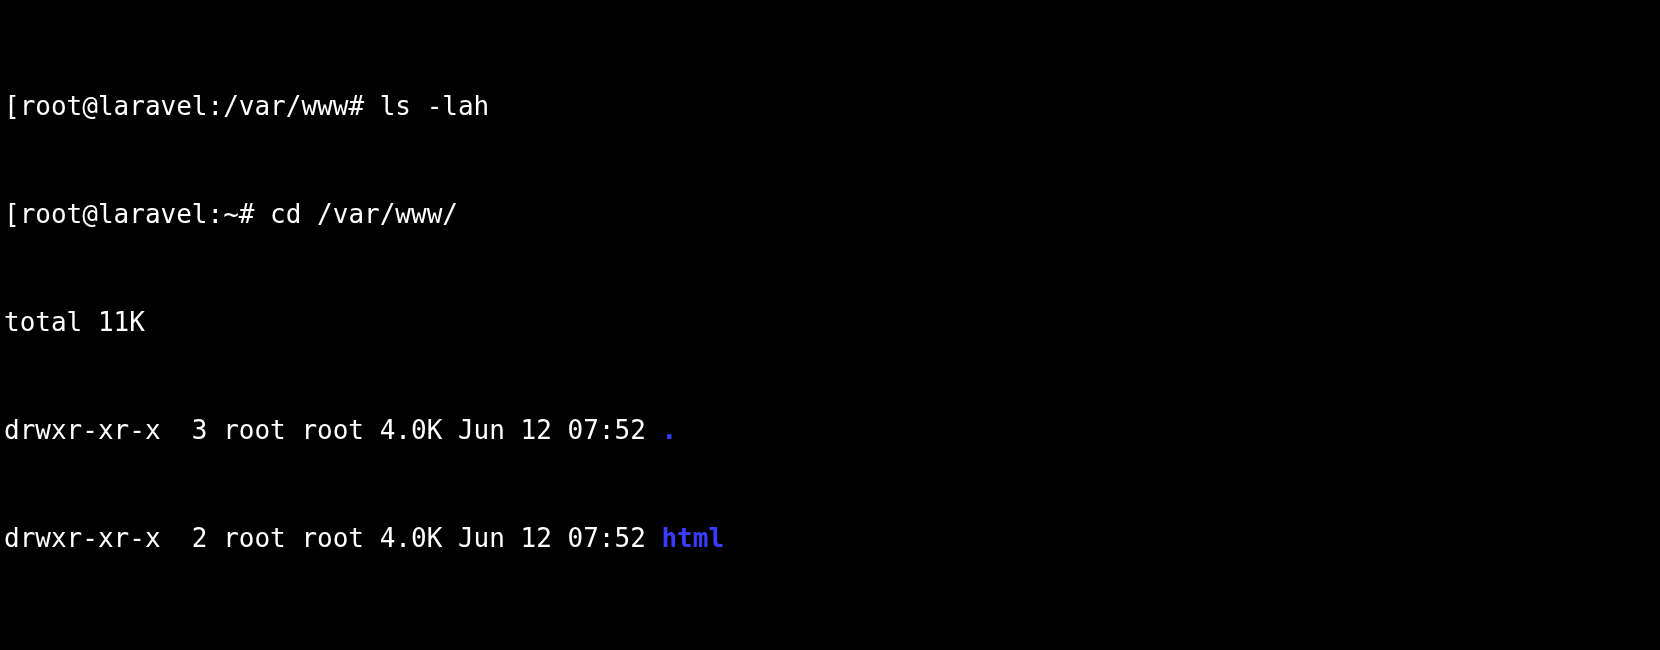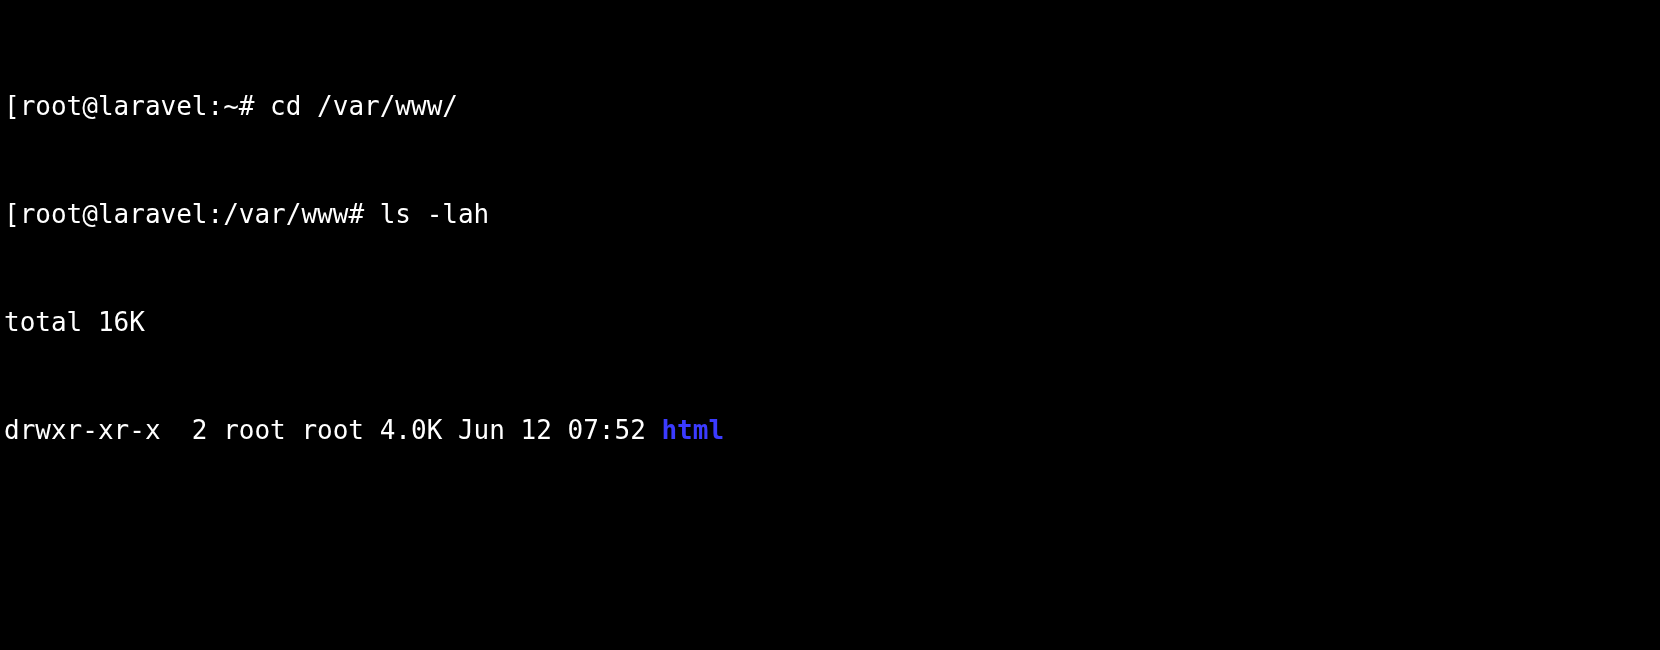--- a/index.html
+++ b/index.html
@@ -23,18 +23,19 @@
   }
   .dir-blue {
     color: #3b3bff;
     font-weight: bold;
   }
 </style>
 </head>
 <body>
 
 <div class="terminal">
+  <span class="line"><span>[</span><span>root@laravel:/var/www# </span><span>ls -lah</span></span>
   <span class="line"><span>[</span><span>root@laravel:~# </span><span>cd /var/www/</span></span>
-  <span class="line"><span>[</span><span>root@laravel:/var/www# </span><span>ls -lah</span></span>
-  <span class="line">total 16K</span>
+  <span class="line">total 11K</span>
+  <span class="line"><span>drwxr-xr-x  3 root root 4.0K Jun 12 07:52 </span><span class="dir-blue">.</span></span>
   <span class="line"><span>drwxr-xr-x  2 root root 4.0K Jun 12 07:52 </span><span class="dir-blue">html</span></span>
   
 </div>
 
 </body></html>

